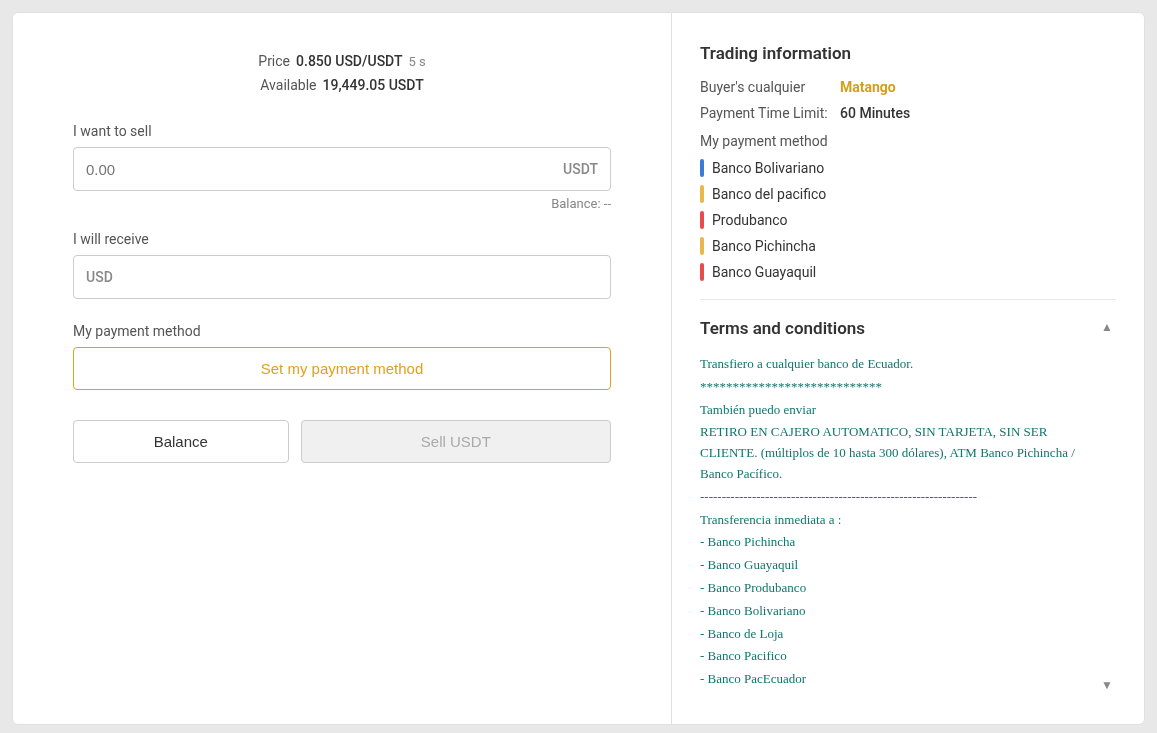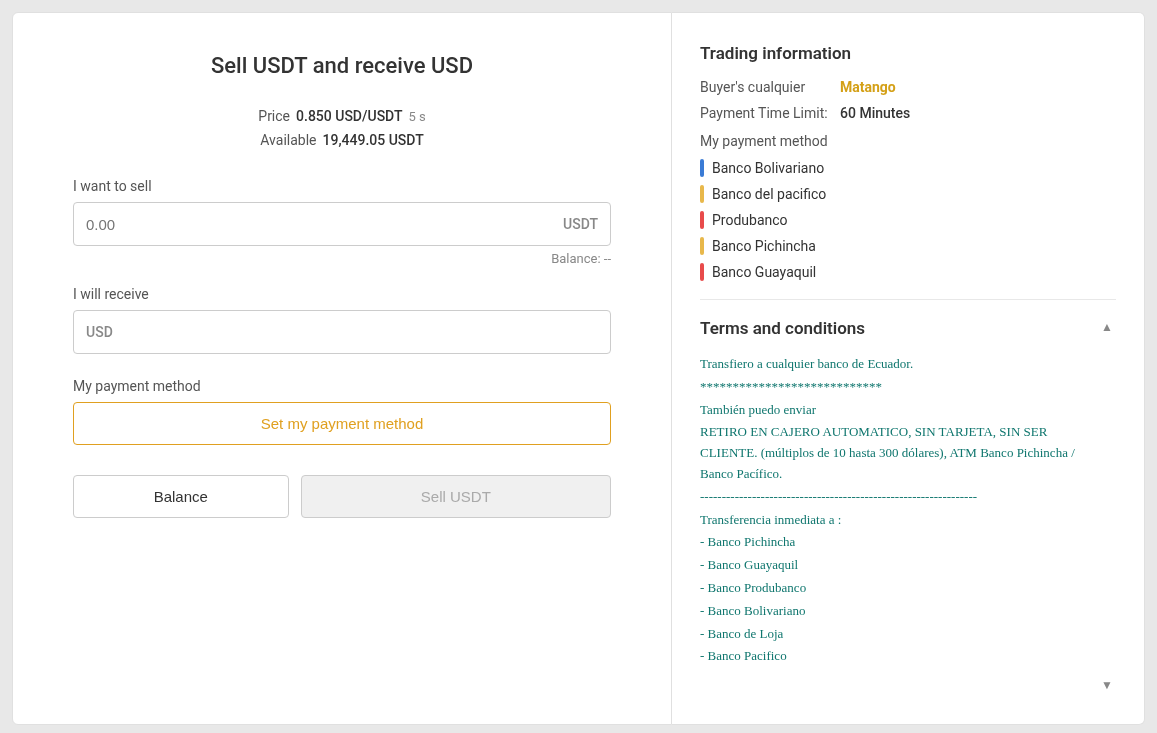--- a/index.html
+++ b/index.html
@@ -250,21 +250,20 @@
     .scroll-arrow-bottom {
       bottom: 0;
     }
   </style>
 </head>
 <body>
 
 <div class="page-wrapper">
 
   <div class="left-panel">
-    <h1 class="page-title">Sell USDT and receive USD</h1>
 
     <div class="info-row">
       <span class="info-label">Price</span>
       <span class="info-value">0.850 USD/USDT</span>
       <span class="info-timer">5 s</span>
     </div>
     <div class="info-row">
       <span class="info-label">Available</span>
       <span class="info-value">19,449.05 USDT</span>
     </div>
@@ -346,17 +345,18 @@
           <p style="margin-bottom: 2px;">RETIRO EN CAJERO AUTOMATICO, SIN TARJETA, SIN SER CLIENTE. (múltiplos de 10 hasta 300 dólares), ATM Banco Pichincha / Banco Pacífico.</p>
           <p style="margin-bottom: 2px;"></p>
           <p style="margin-bottom: 2px;">----------------------------------------------------------------</p>
           <p style="margin-bottom: 2px;">Transferencia inmediata a :</p>
           <p style="margin-bottom: 2px;">- Banco Pichincha</p>
           <p style="margin-bottom: 2px;">- Banco Guayaquil</p>
           <p style="margin-bottom: 2px;">- Banco Produbanco</p>
           <p style="margin-bottom: 2px;">- Banco Bolivariano</p>
           <p style="margin-bottom: 2px;">- Banco de Loja</p>
           <p style="margin-bottom: 2px;">- Banco Pacifico</p>
+          <p style="margin-bottom: 2px;">- Banco PacEcuador</p>
         </div>
       <span class="scroll-arrow scroll-arrow-bottom">▼</span>
     </div>
   </div>
 </div>
 
 </body></html>

